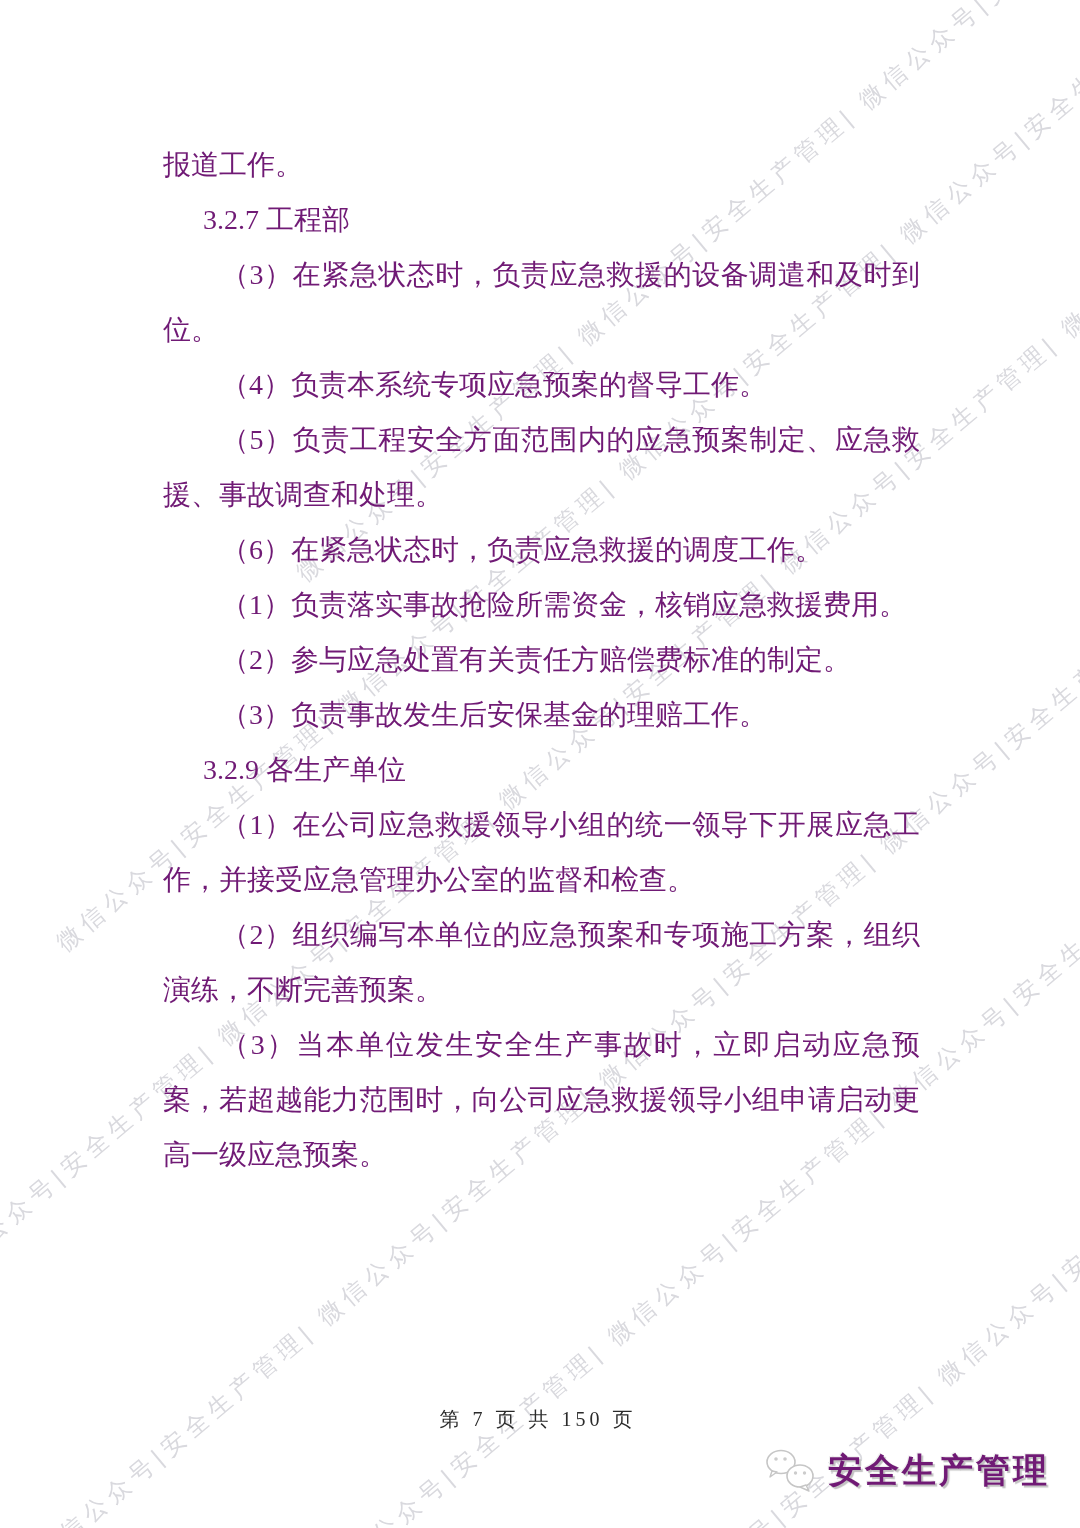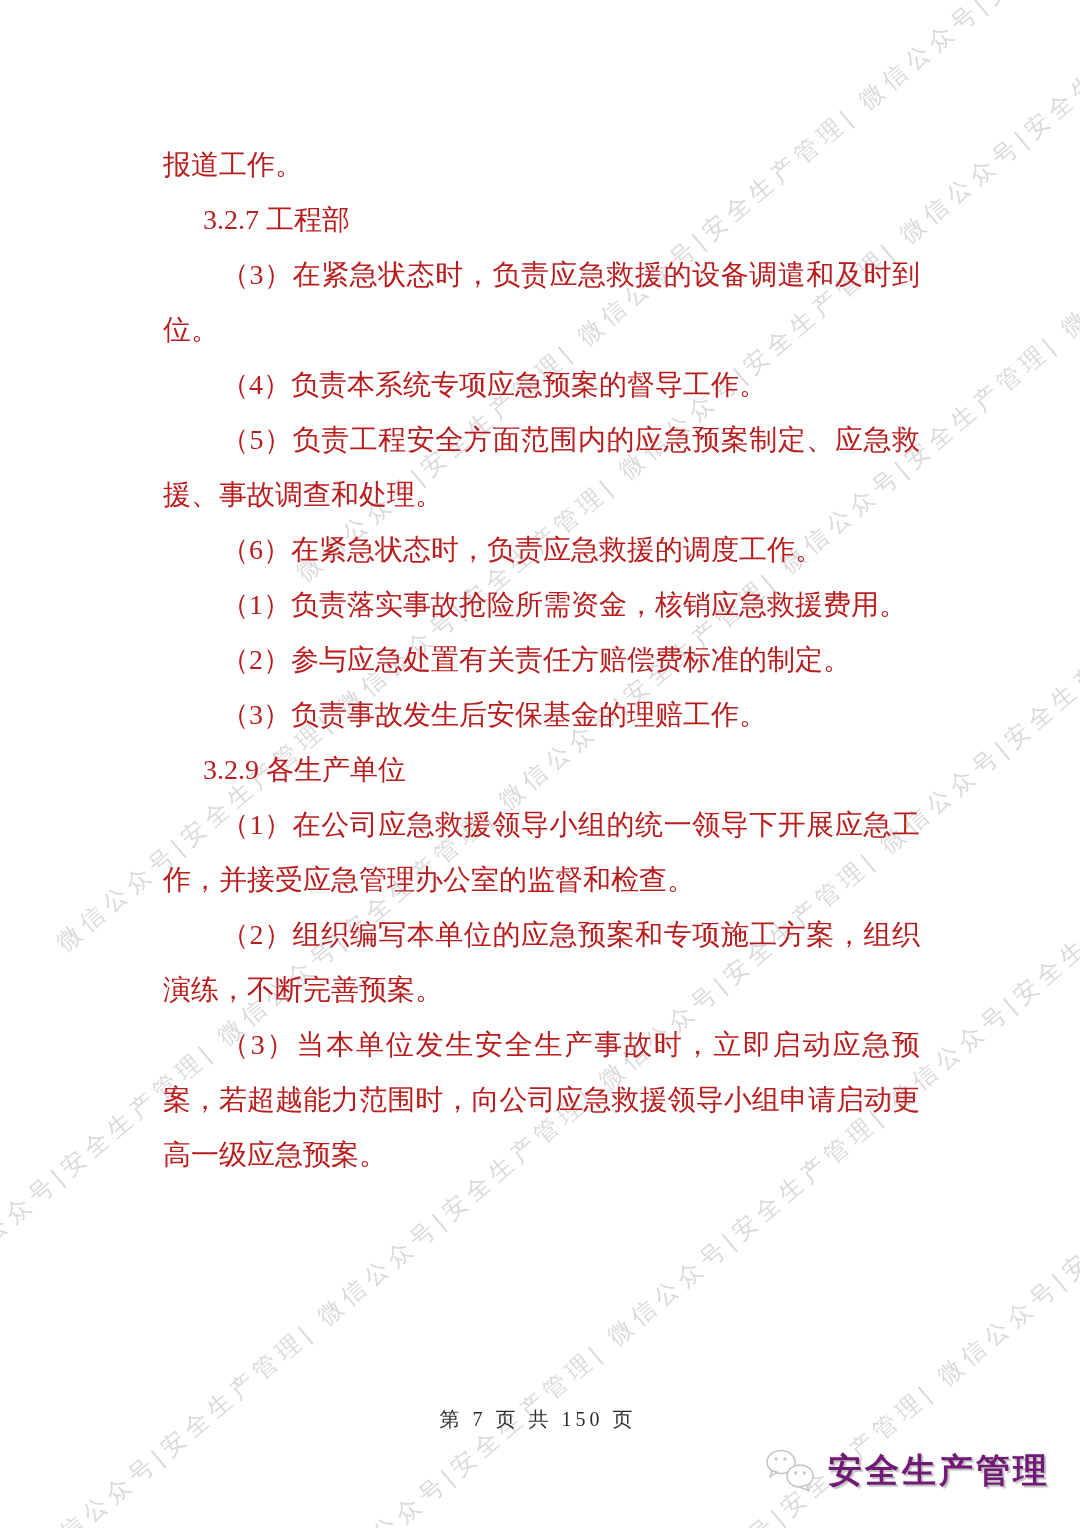--- a/index.html
+++ b/index.html
@@ -53,21 +53,21 @@
 
   <div class="wm-layer">
     <div class="wm" style="left: 300px; top: 560px; width: 1100px; color: rgb(217, 217, 222);">微信公众号|安全生产管理| 微信公众号|安全生产管理| 微信公众号|安全生产管理| 微信公众号|安全生产管理| 微信公众号|安全生产管理|</div>
     <div class="wm" style="left: 60px; top: 930px; width: 1500px; color: rgb(217, 217, 222);">微信公众号|安全生产管理| 微信公众号|安全生产管理| 微信公众号|安全生产管理| 微信公众号|安全生产管理| 微信公众号|安全生产管理|</div>
     <div class="wm" style="left: -60px; top: 1260px; width: 1500px; color: rgb(217, 217, 222);">微信公众号|安全生产管理| 微信公众号|安全生产管理| 微信公众号|安全生产管理| 微信公众号|安全生产管理| 微信公众号|安全生产管理|</div>
     <div class="wm" style="left: 40px; top: 1540px; width: 1500px; color: rgb(217, 217, 222);">微信公众号|安全生产管理| 微信公众号|安全生产管理| 微信公众号|安全生产管理| 微信公众号|安全生产管理| 微信公众号|安全生产管理|</div>
     <div class="wm" style="left: 330px; top: 1560px; width: 1200px; color: rgb(217, 217, 222);">微信公众号|安全生产管理| 微信公众号|安全生产管理| 微信公众号|安全生产管理| 微信公众号|安全生产管理| 微信公众号|安全生产管理|</div>
     <div class="wm" style="left: 660px; top: 1600px; width: 900px; color: rgb(217, 217, 222);">微信公众号|安全生产管理| 微信公众号|安全生产管理| 微信公众号|安全生产管理| 微信公众号|安全生产管理| 微信公众号|安全生产管理|</div>
   </div>
 
-  <div class="content" style="color: #b91c1c;">
+  <div class="content" style="color: #701a75;">
       <p class="para continuation">报道工作。</p>
       <p class="para heading">3.2.7 工程部</p>
       <p class="para body">（3）在紧急状态时，负责应急救援的设备调遣和及时到位。</p>
       <p class="para body">（4）负责本系统专项应急预案的督导工作。</p>
       <p class="para body">（5）负责工程安全方面范围内的应急预案制定、应急救援、事故调查和处理。</p>
       <p class="para body">（6）在紧急状态时，负责应急救援的调度工作。</p>
       <p class="para body">（1）负责落实事故抢险所需资金，核销应急救援费用。</p>
       <p class="para body">（2）参与应急处置有关责任方赔偿费标准的制定。</p>
       <p class="para body">（3）负责事故发生后安保基金的理赔工作。</p>
       <p class="para heading">3.2.9 各生产单位</p>

